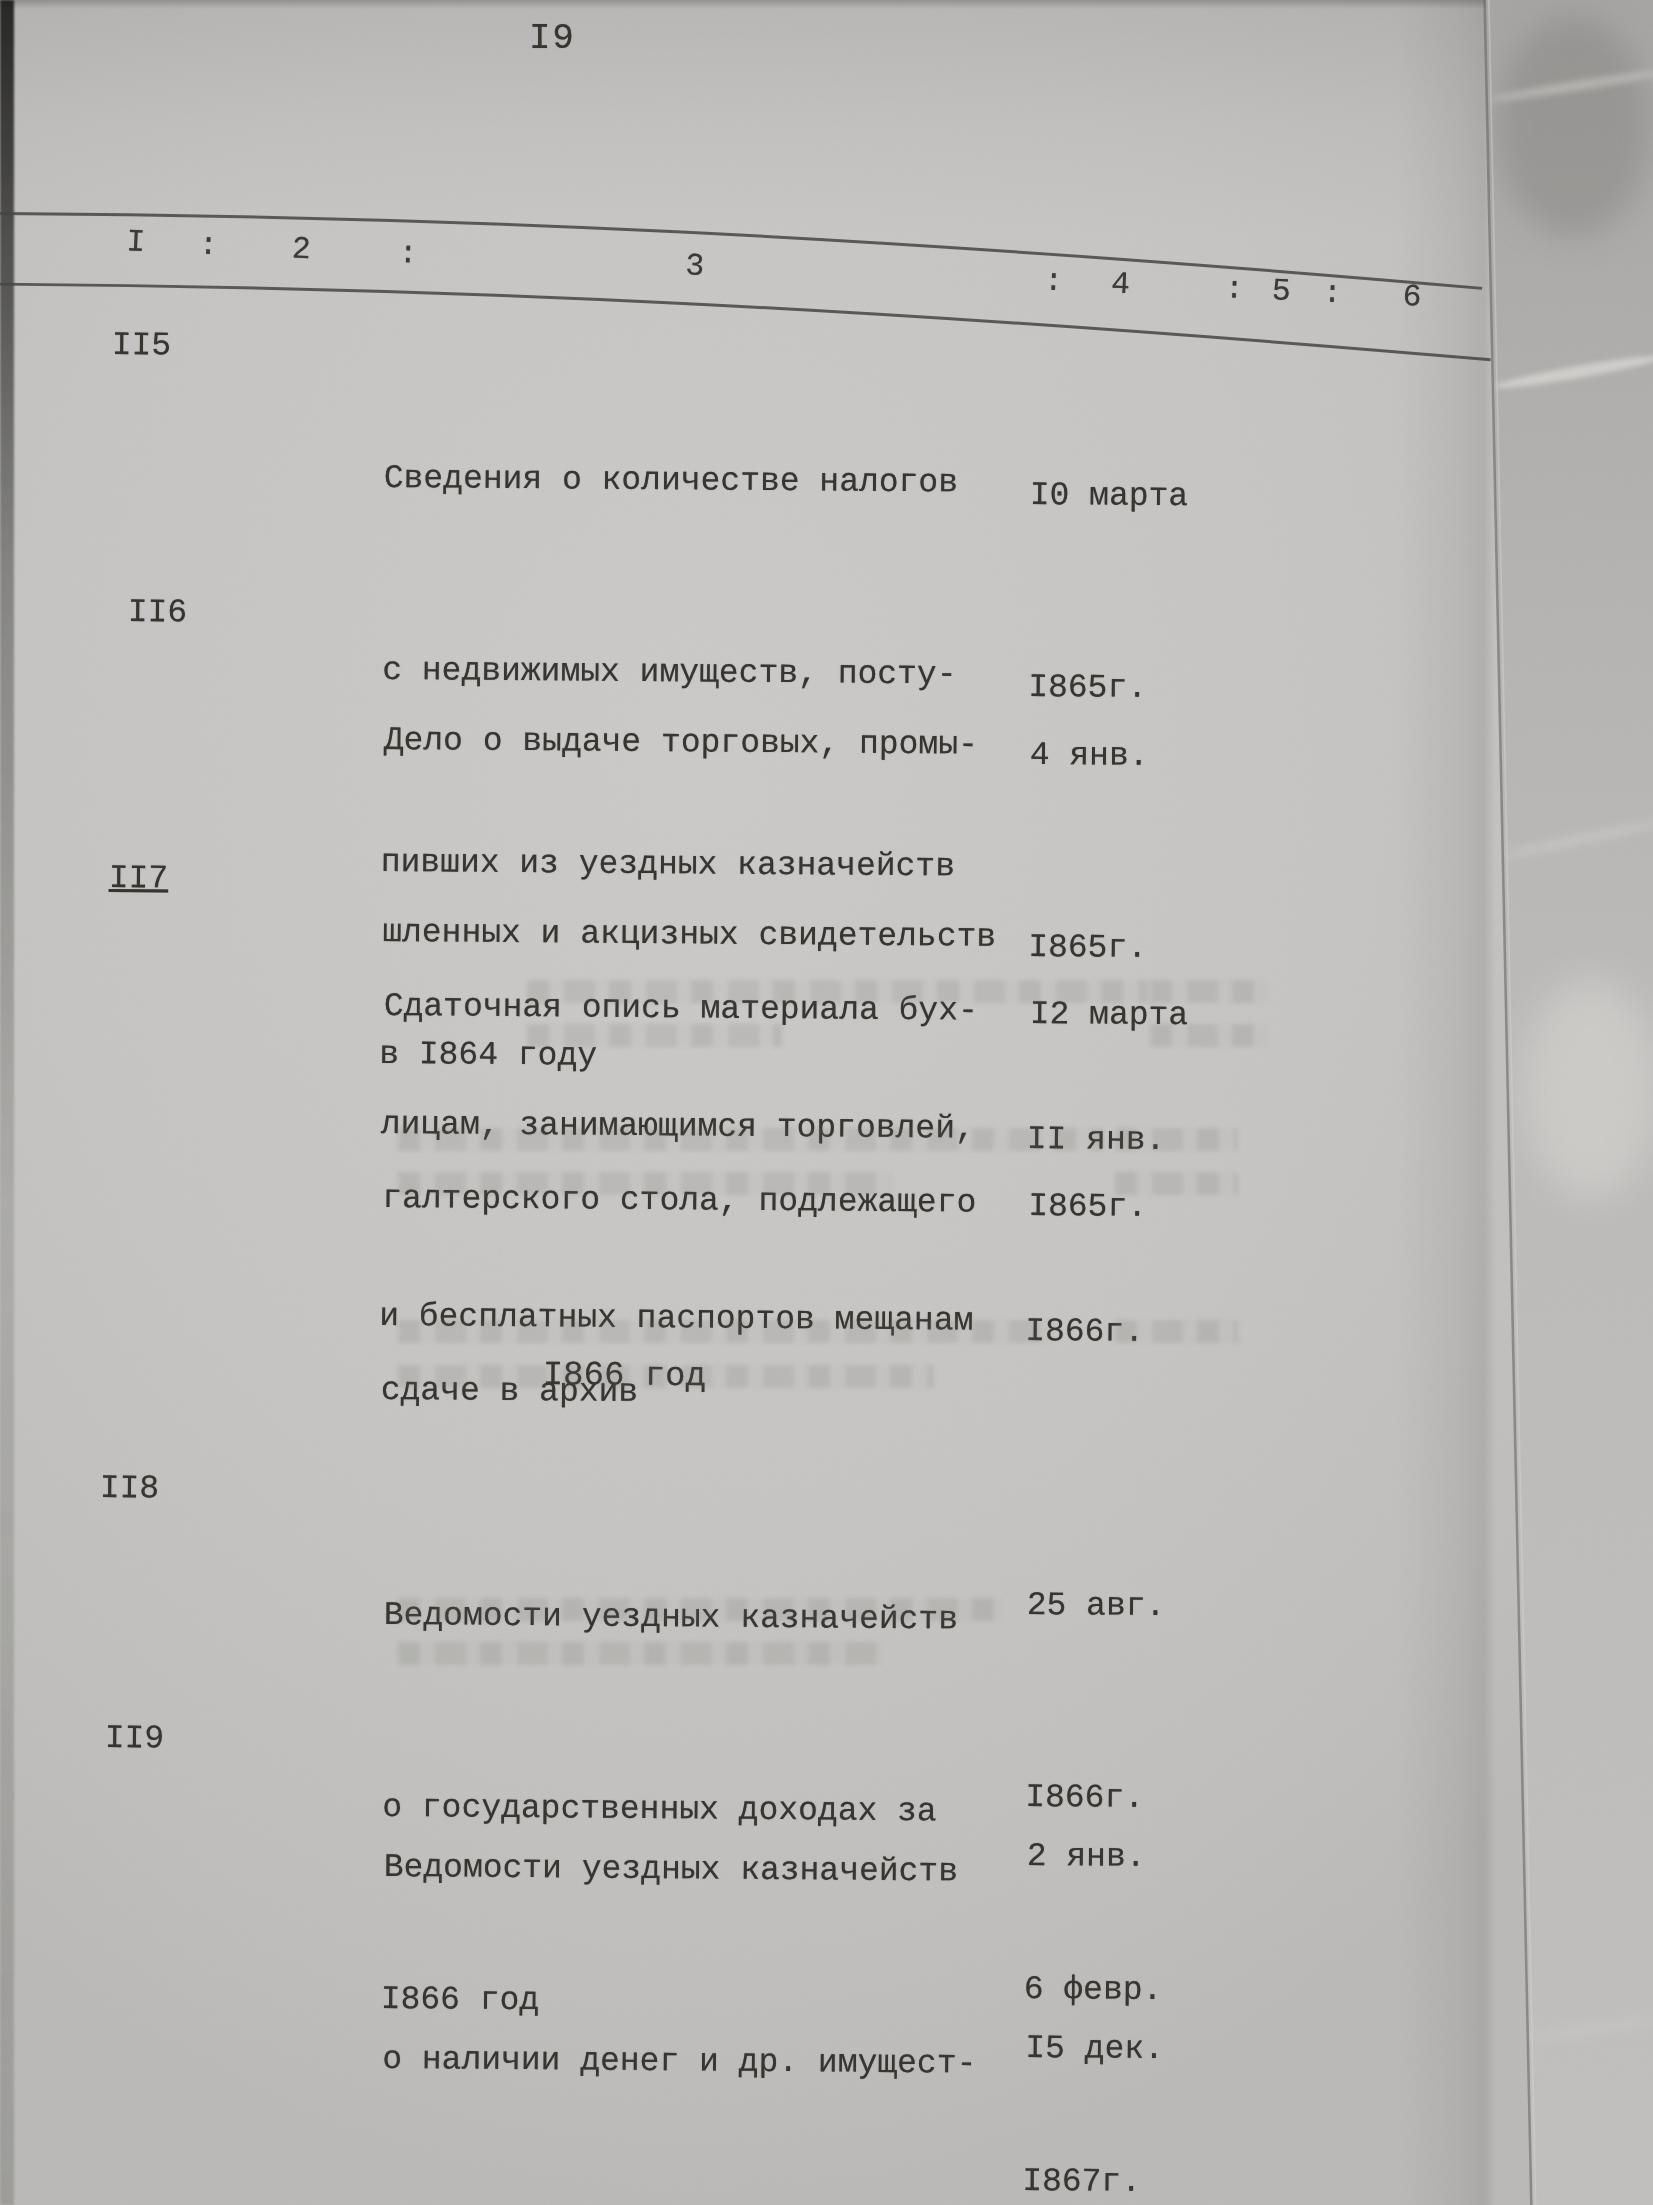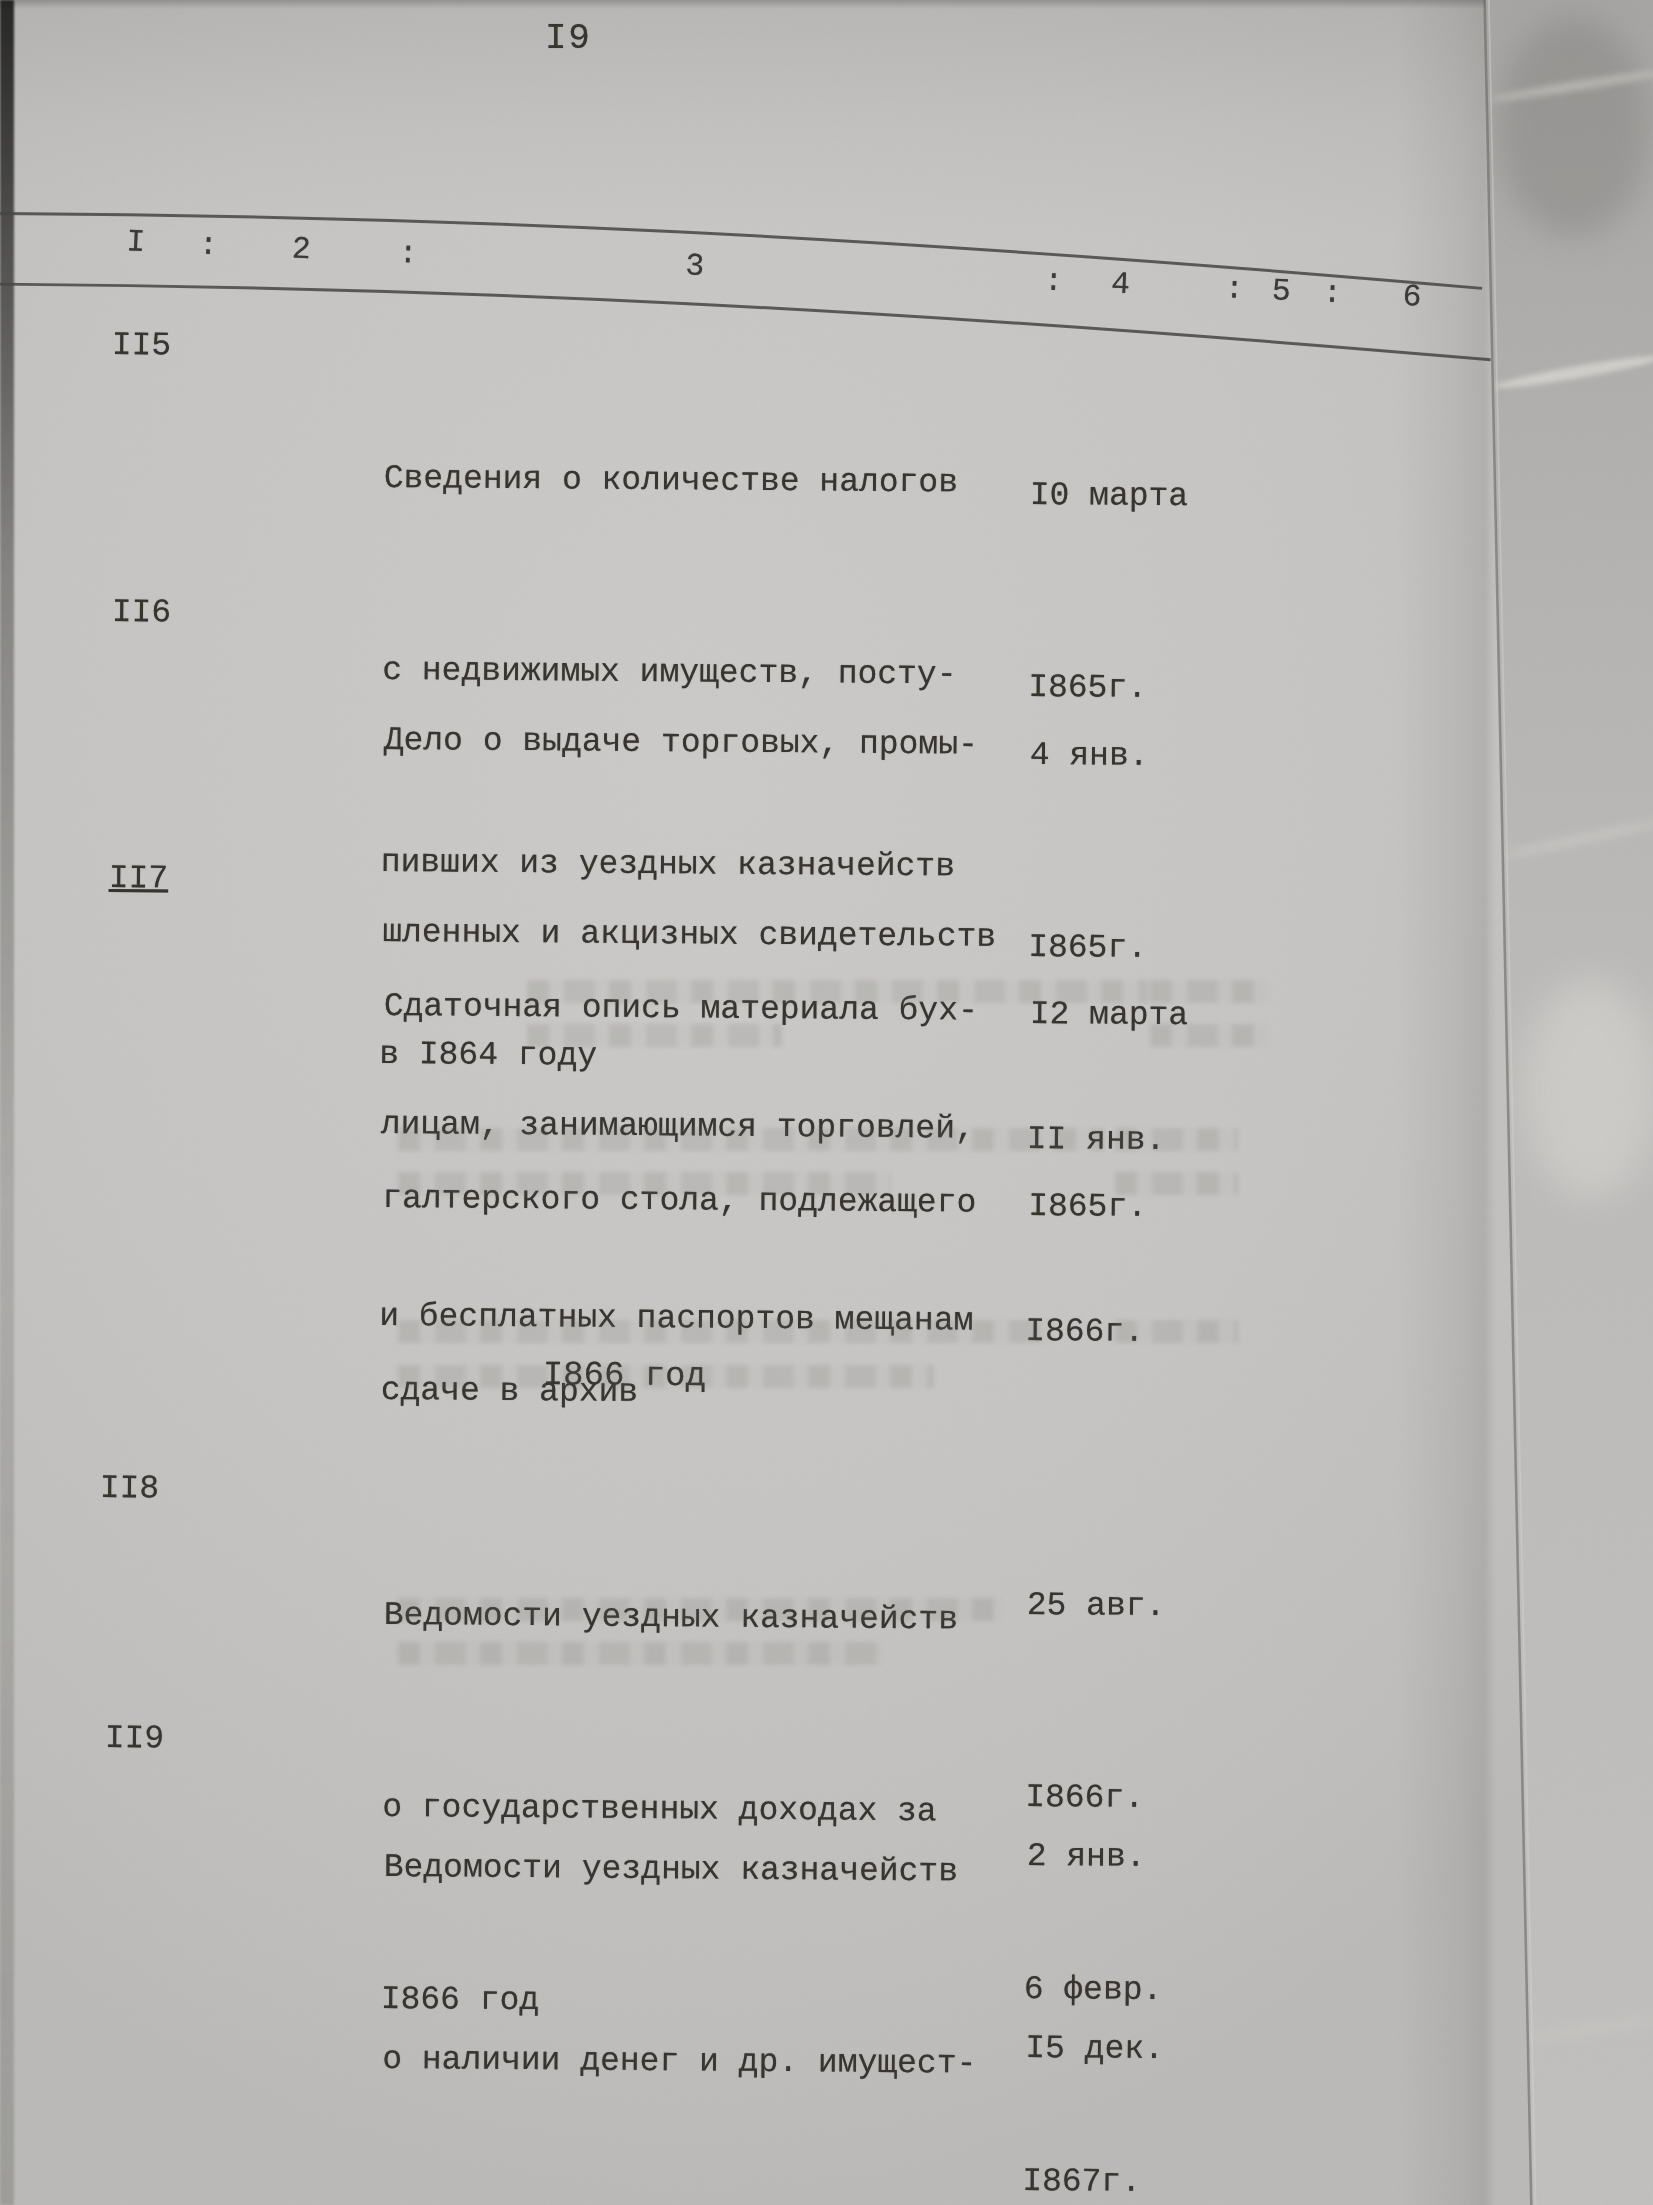--- a/index.html
+++ b/index.html
@@ -34,21 +34,21 @@
   .top-edge{
     position:absolute;left:0;top:0;width:1497px;height:8.5px;
     background:linear-gradient(180deg,rgba(40,39,37,0.25),rgba(0,0,0,0));
   }
 
   .txt{
     position:absolute;color:#383531;font-size:33px;line-height:64px;white-space:pre;
     text-shadow:0 0 0.9px rgba(45,42,38,0.55);
     transform:rotate(0.45deg);transform-origin:0 0;
   }
-  .pagenum{font-size:36px;letter-spacing:1.7px;transform:none;margin-left:16px;}
+  .pagenum{font-size:36px;letter-spacing:1.7px;transform:none;}
   .colheads{
     position:absolute;left:119px;top:216px;width:1378px;height:51px;
     transform:rotate(2.45deg);transform-origin:0 0;
     color:#3c3936;font-size:31.5px;line-height:51px;
     text-shadow:0 0 0.9px rgba(45,42,38,0.5);
   }
   .colheads span{position:absolute;top:0;}
   .dates{letter-spacing:0;}
   .section{font-size:34px;}
 
@@ -102,21 +102,21 @@
       <div>Сведения о количестве налогов</div>
       <div>с недвижимых имуществ, посту-</div>
       <div>пивших из уездных казначейств</div>
       <div>в I864 году</div>
     </div>
     <div class="txt dates" style="left:1031px;top:336px;">
       <div>I0 марта</div>
       <div>I865г.</div>
     </div>
 
-    <div class="txt" style="left:112px;top:581px;">II6</div>
+    <div class="txt" style="left:128px;top:581px;">II6</div>
     <div class="txt" style="left:385px;top:581px;">
       <div>Дело о выдаче торговых, промы-</div>
       <div>шленных и акцизных свидетельств</div>
       <div>лицам, занимающимся торговлей,</div>
       <div>и бесплатных паспортов мещанам</div>
     </div>
     <div class="txt dates" style="left:1031px;top:596px;">
       <div>4 янв.</div>
       <div>I865г.</div>
       <div>II янв.</div>

